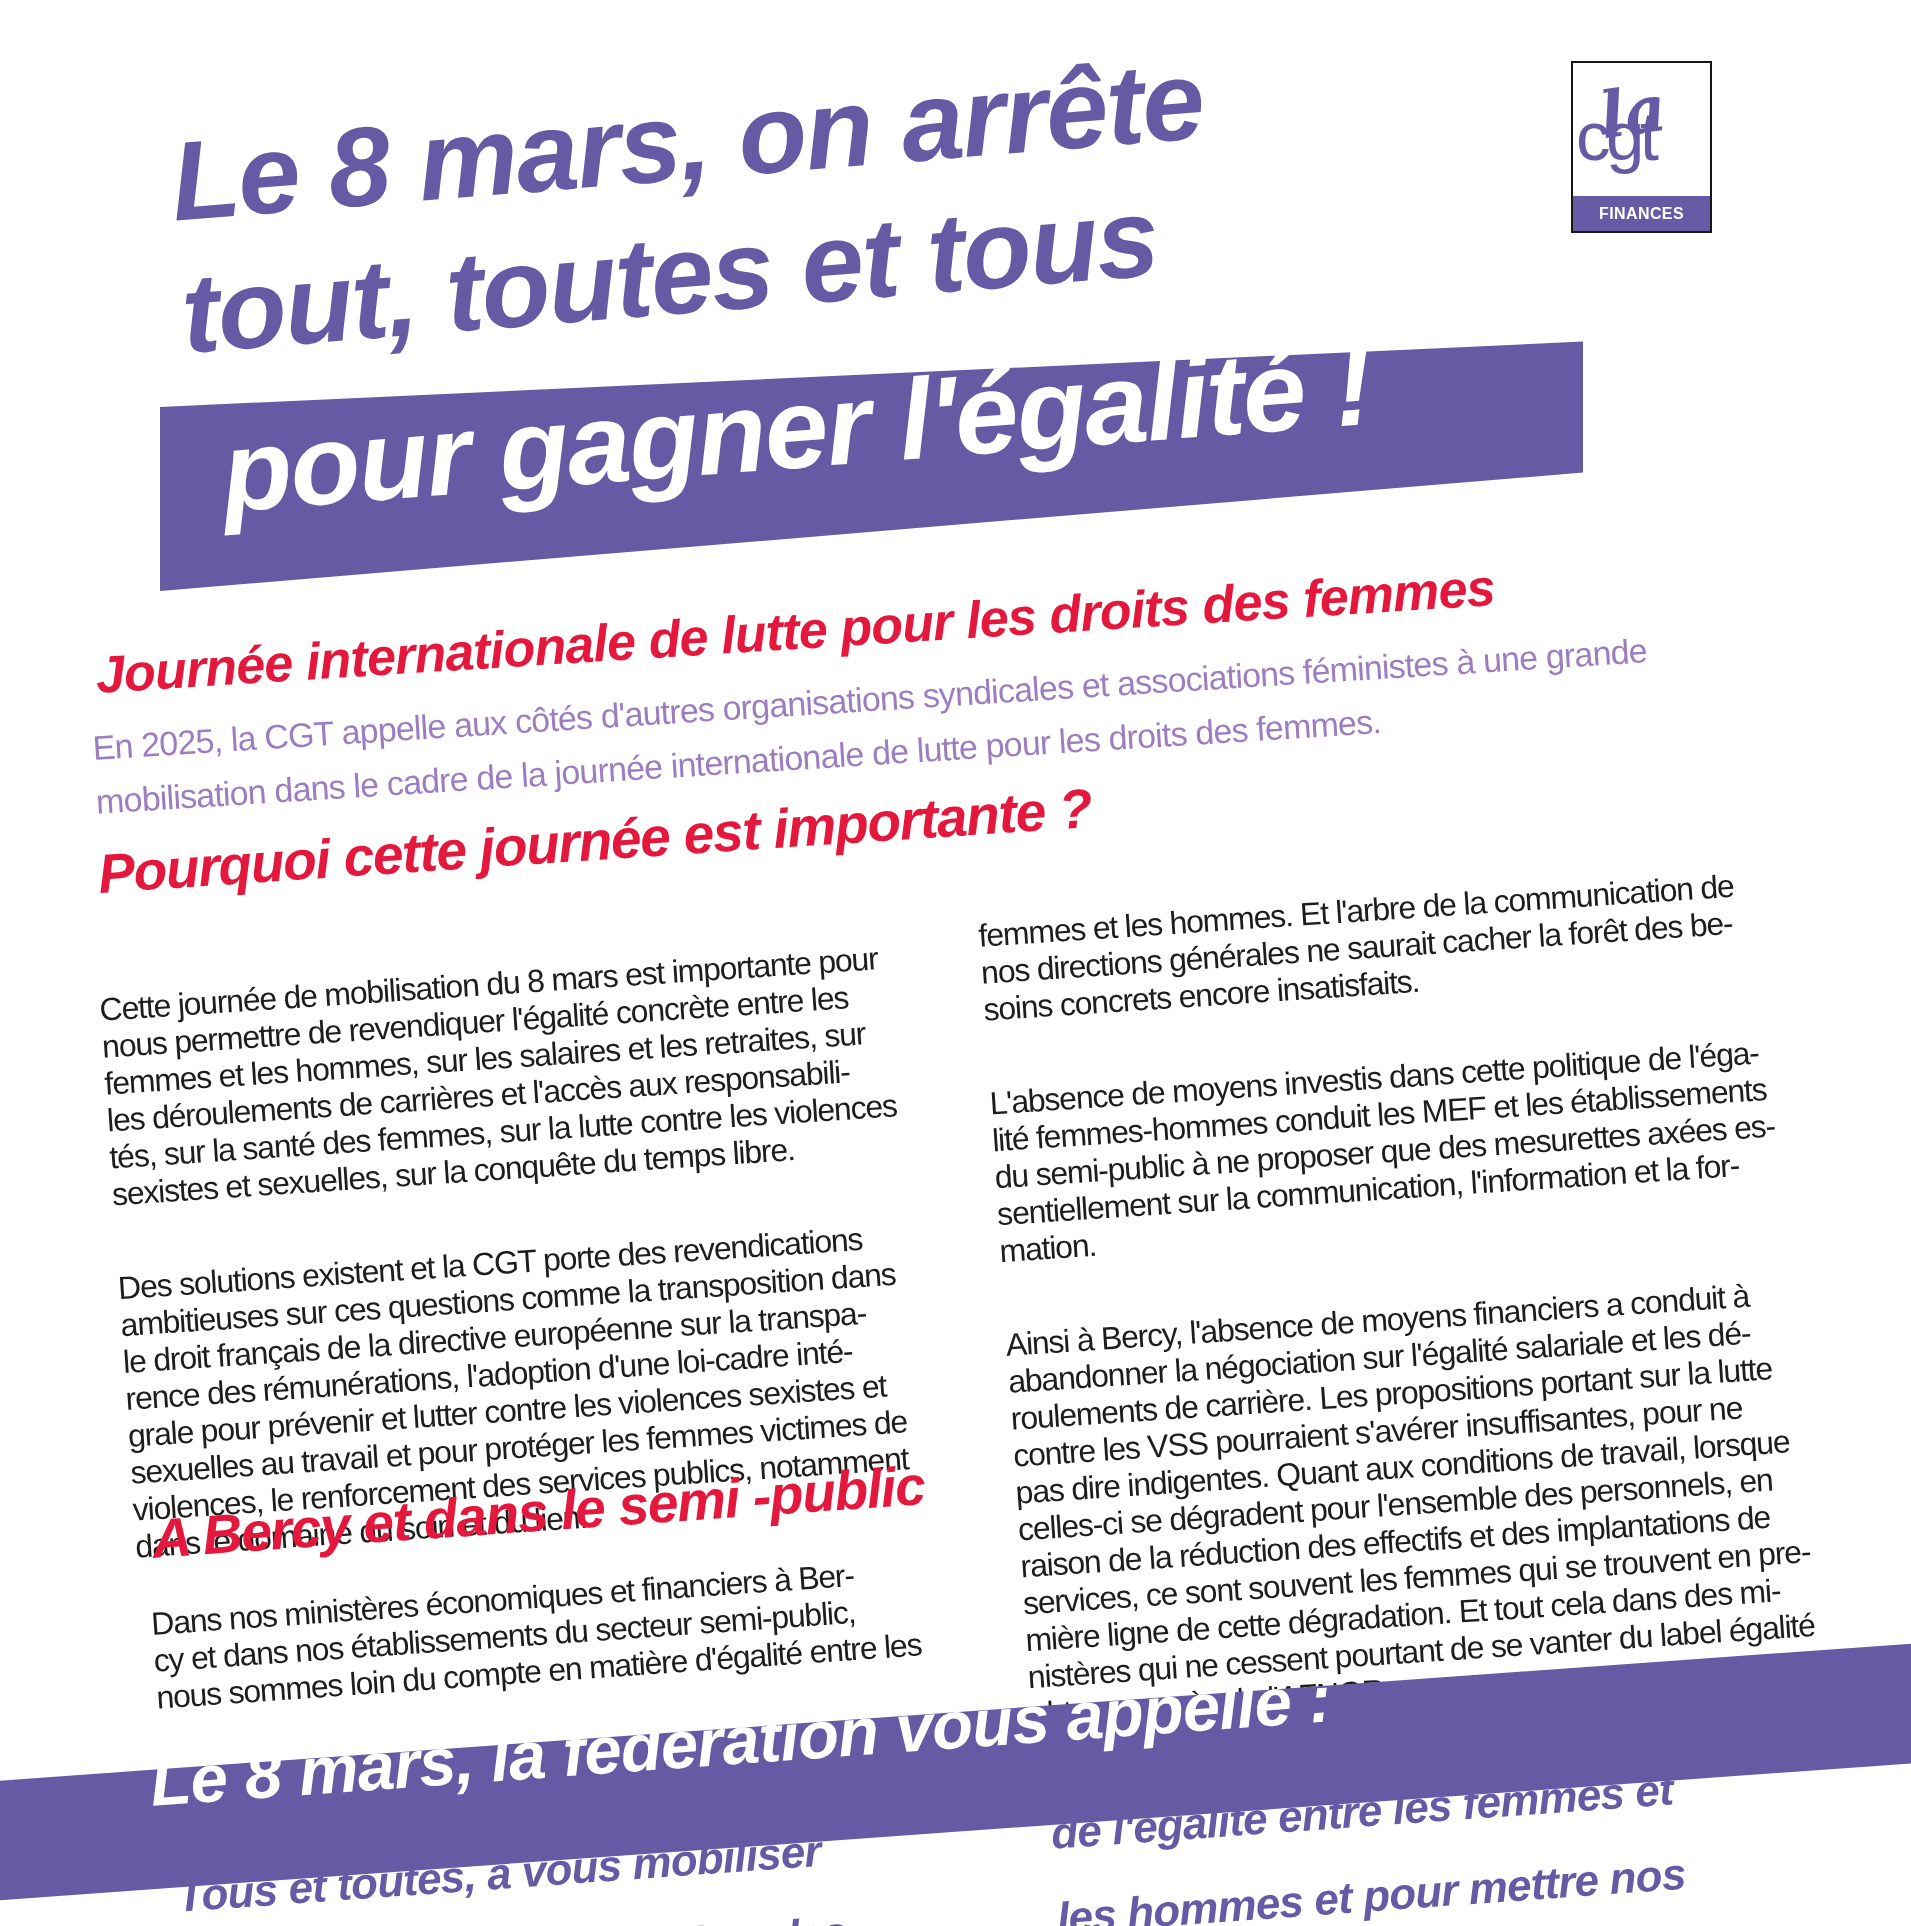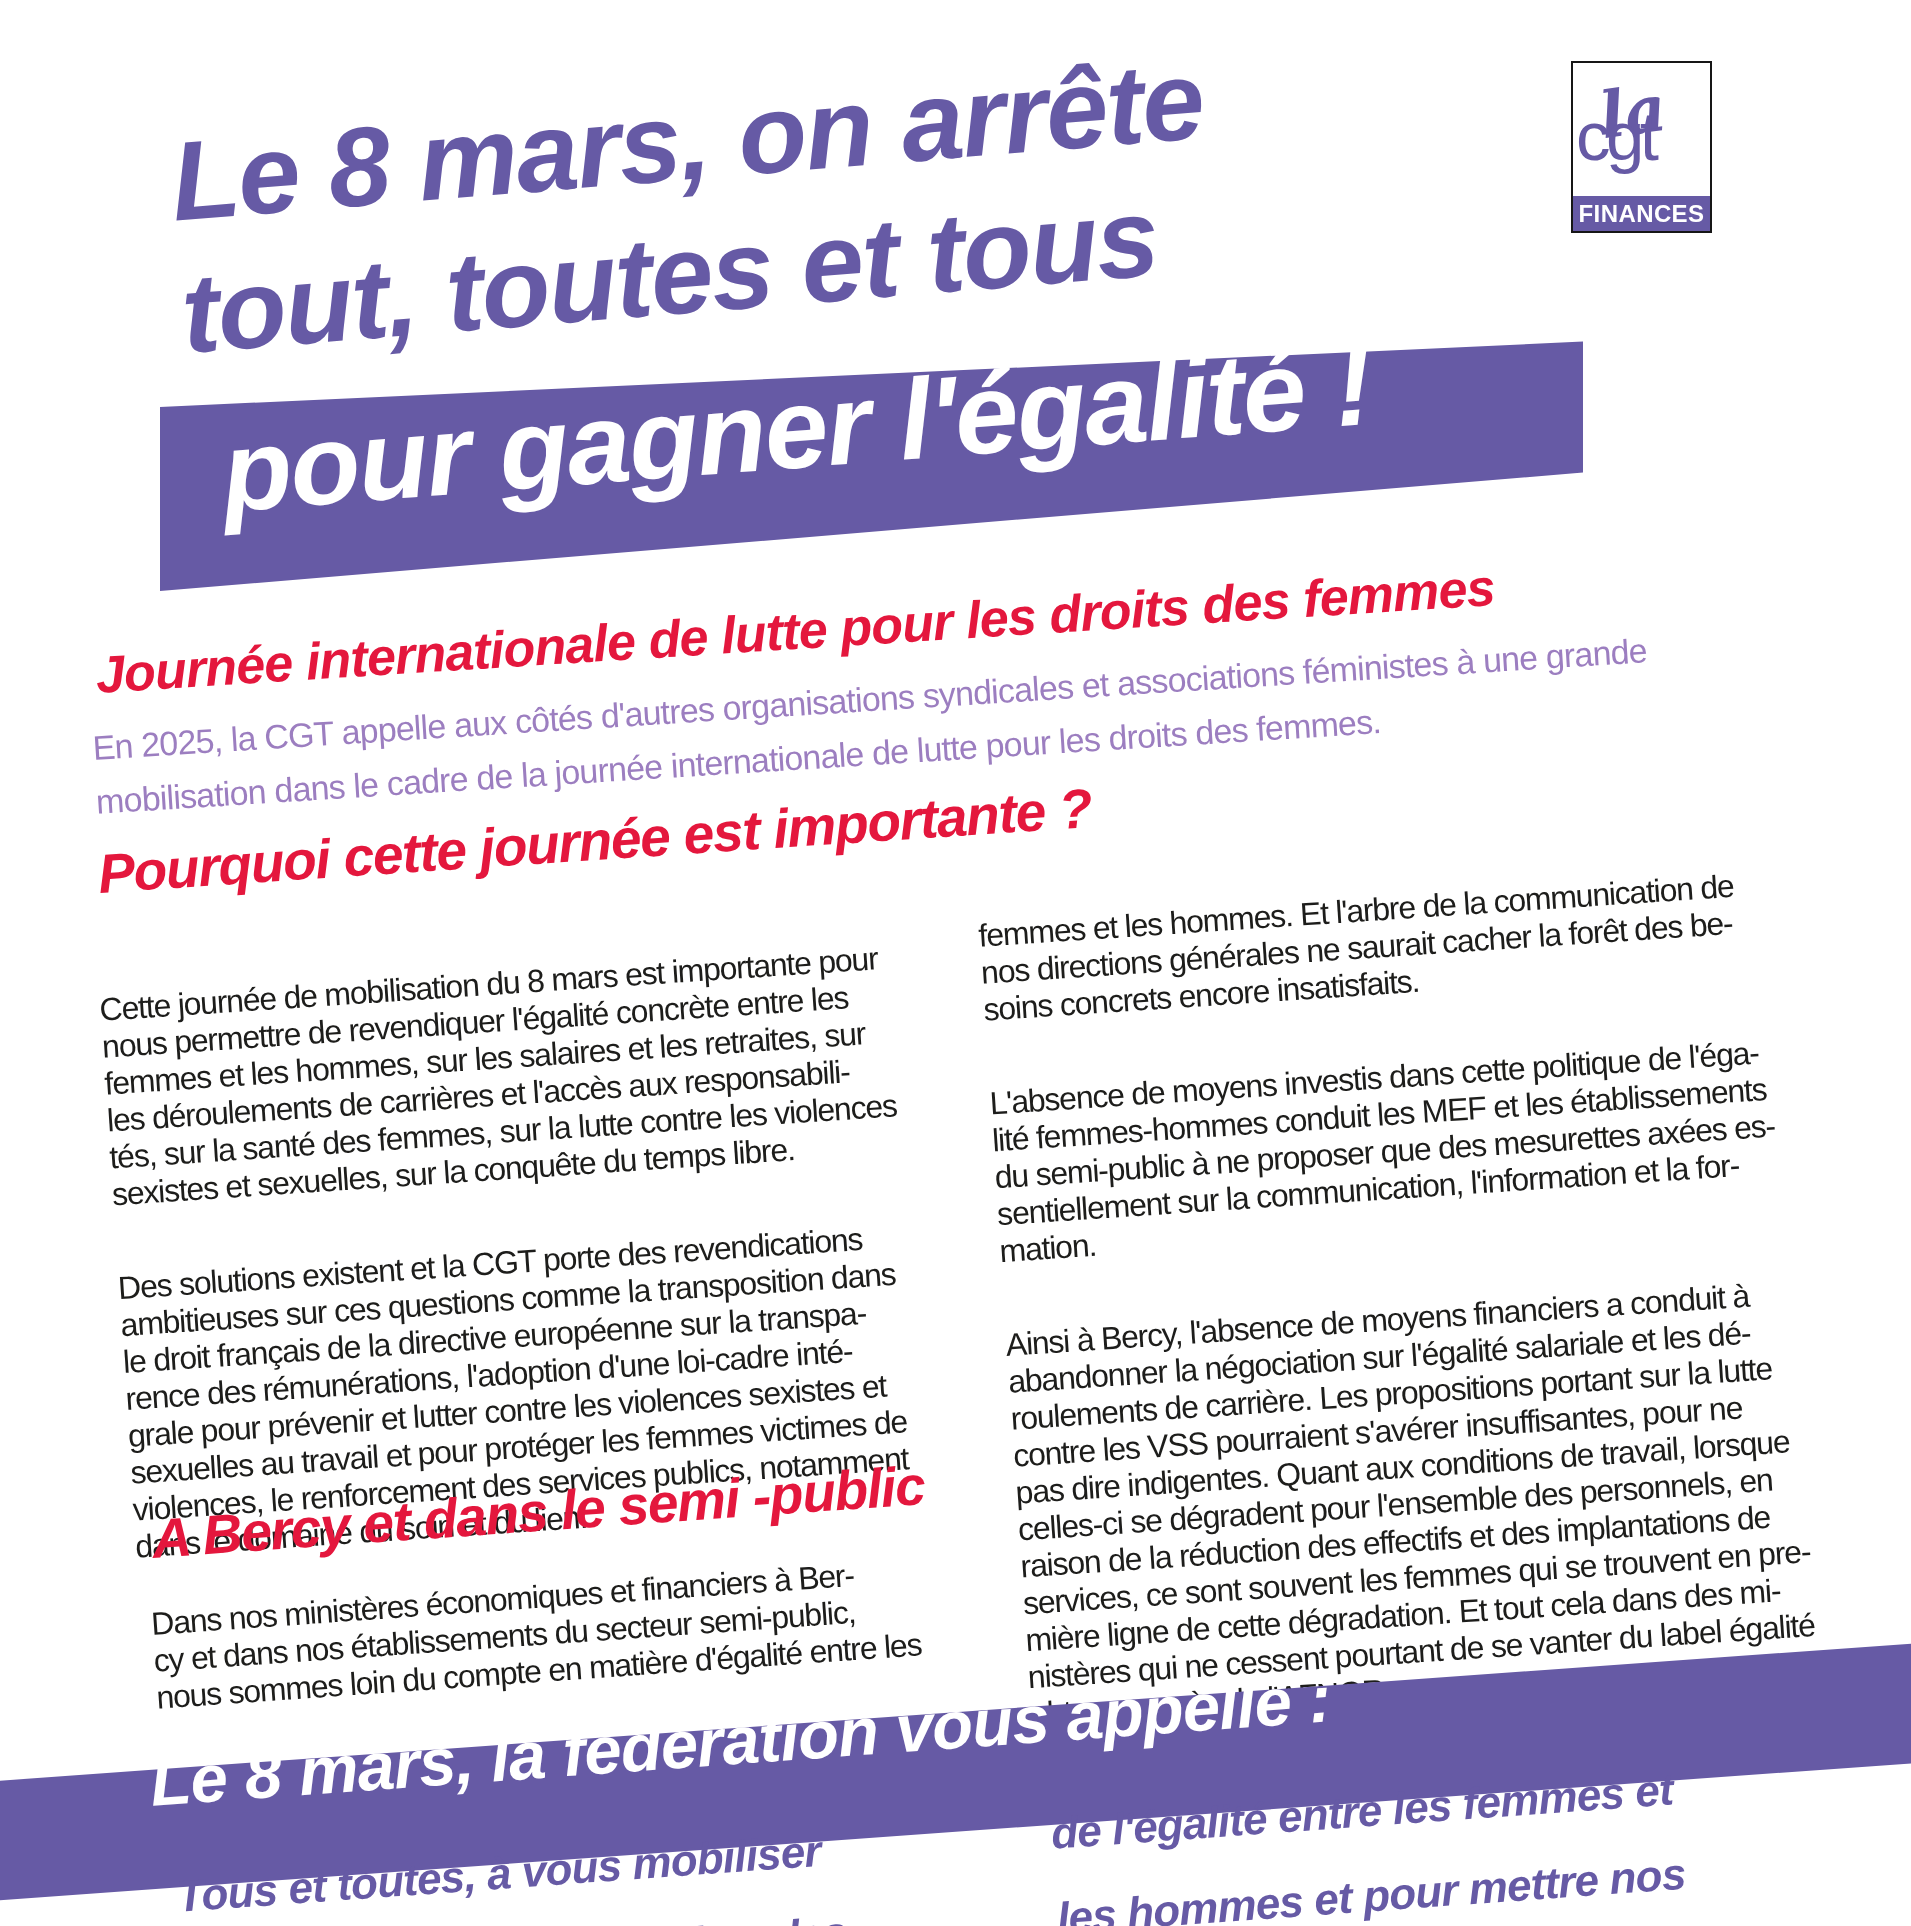--- a/index.html
+++ b/index.html
@@ -24,21 +24,21 @@
     background:#665AA5;
     clip-path:polygon(0 27%,100% 1%,100% 53%,0 100%);
   }
   .title-banner-text{left:218px;top:416px;transform:rotate(-4.4deg);font-size:114px;letter-spacing:-1.5px;color:#ffffff;white-space:nowrap;line-height:1;}
 
   
   .logo{left:1571px;top:61px;width:141px;height:172px;background:#fff;border:2.7px solid #161616;box-sizing:border-box;}
   .logo-la{position:absolute;left:27px;top:10.8px;font-family:"DejaVu Serif",serif;font-style:italic;font-weight:bold;font-size:64px;color:#665AA5;transform:rotate(-8deg);}
   .logo-cgt{position:absolute;left:3.1px;top:34px;font-weight:normal;font-size:69px;letter-spacing:-4.6px;color:#665AA5;font-family:"Liberation Sans",sans-serif;}
   .logo-fin{position:absolute;left:0;bottom:0;width:100%;height:35px;background:#665AA5;display:flex;align-items:center;justify-content:center;}
-  .logo-fin span{color:#fff;font-weight:bold;font-size:24px;letter-spacing:0.4px;font-family:"Liberation Sans",sans-serif;text-align:right;}
+  .logo-fin span{color:#fff;font-weight:bold;font-size:16px;letter-spacing:0.4px;font-family:"Liberation Sans",sans-serif;text-align:right;}
 
   
   .intro-heading{left:94px;top:645px;transform:rotate(-3.6deg);font-size:52px;letter-spacing:-0.8px;white-space:nowrap;}
   .intro-sub{left:91px;top:721px;transform:rotate(-3.6deg);font-size:34px;letter-spacing:-0.8px;line-height:54px;white-space:pre-line;width:1791px;font-weight:500;}
 
   
   .why-heading{left:96px;top:842px;transform:rotate(-3.8deg);font-size:55px;letter-spacing:-1.2px;white-space:nowrap;}
   .bodycol{font-size:32px;line-height:37px;letter-spacing:-1.2px;white-space:pre-line;color:#1d1d1b;}
   .col-left{left:96px;top:955px;width:901px;transform:rotate(-3.8deg);}
   .col-right{left:975px;top:881px;width:925px;transform:rotate(-3.8deg);}

